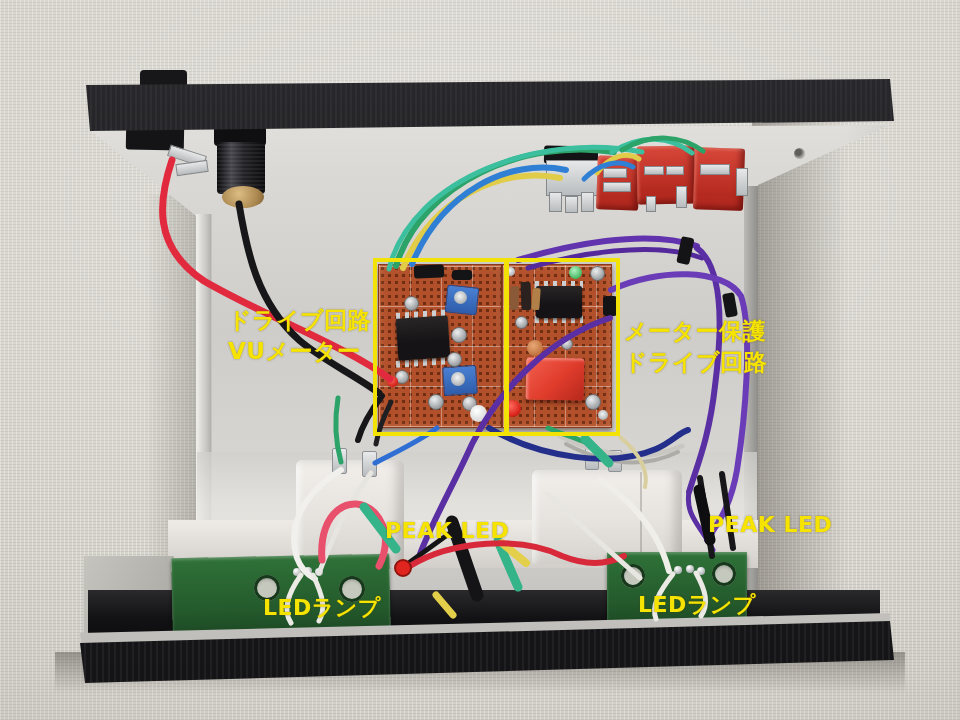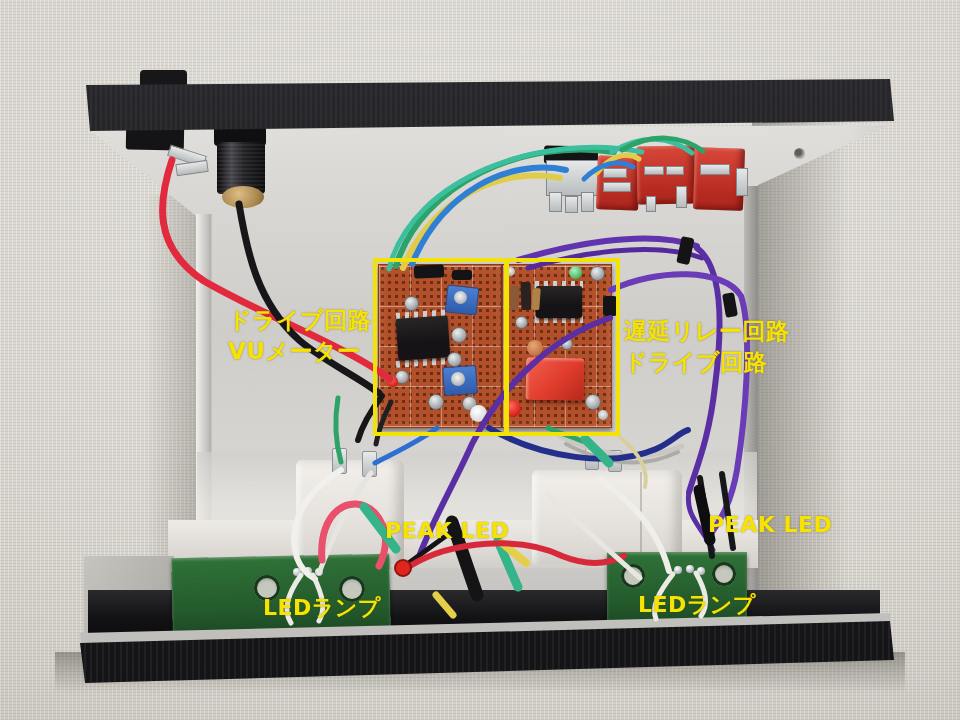--- a/index.html
+++ b/index.html
@@ -279,21 +279,21 @@
   </svg>
 
   <div class="abs z10 hibox" style="left:373px;top:258px;width:128px;height:170px"></div>
   <div class="abs z10 hibox" style="left:504px;top:258px;width:108px;height:170px"></div>
 
   <div class="abs z11 label" style="left:228px;top:305px">
     <div>ドライブ回路</div>
     <div>VUメーター</div>
   </div>
   <div class="abs z11 label" style="left:624px;top:316px">
-    <div>遅延リレー回路</div>
+    <div>メーター保護</div>
     <div>ドライブ回路</div>
   </div>
   <div class="abs z11 label" style="left:385px;top:516px;font-size:22px">PEAK LED</div>
   <div class="abs z11 label" style="left:708px;top:510px;font-size:22px">PEAK LED</div>
   <div class="abs z11 label" style="left:263px;top:593px;font-size:22px">LEDランプ</div>
   <div class="abs z11 label" style="left:638px;top:590px;font-size:22px">LEDランプ</div>
 
 </div>
 
 </body></html>

